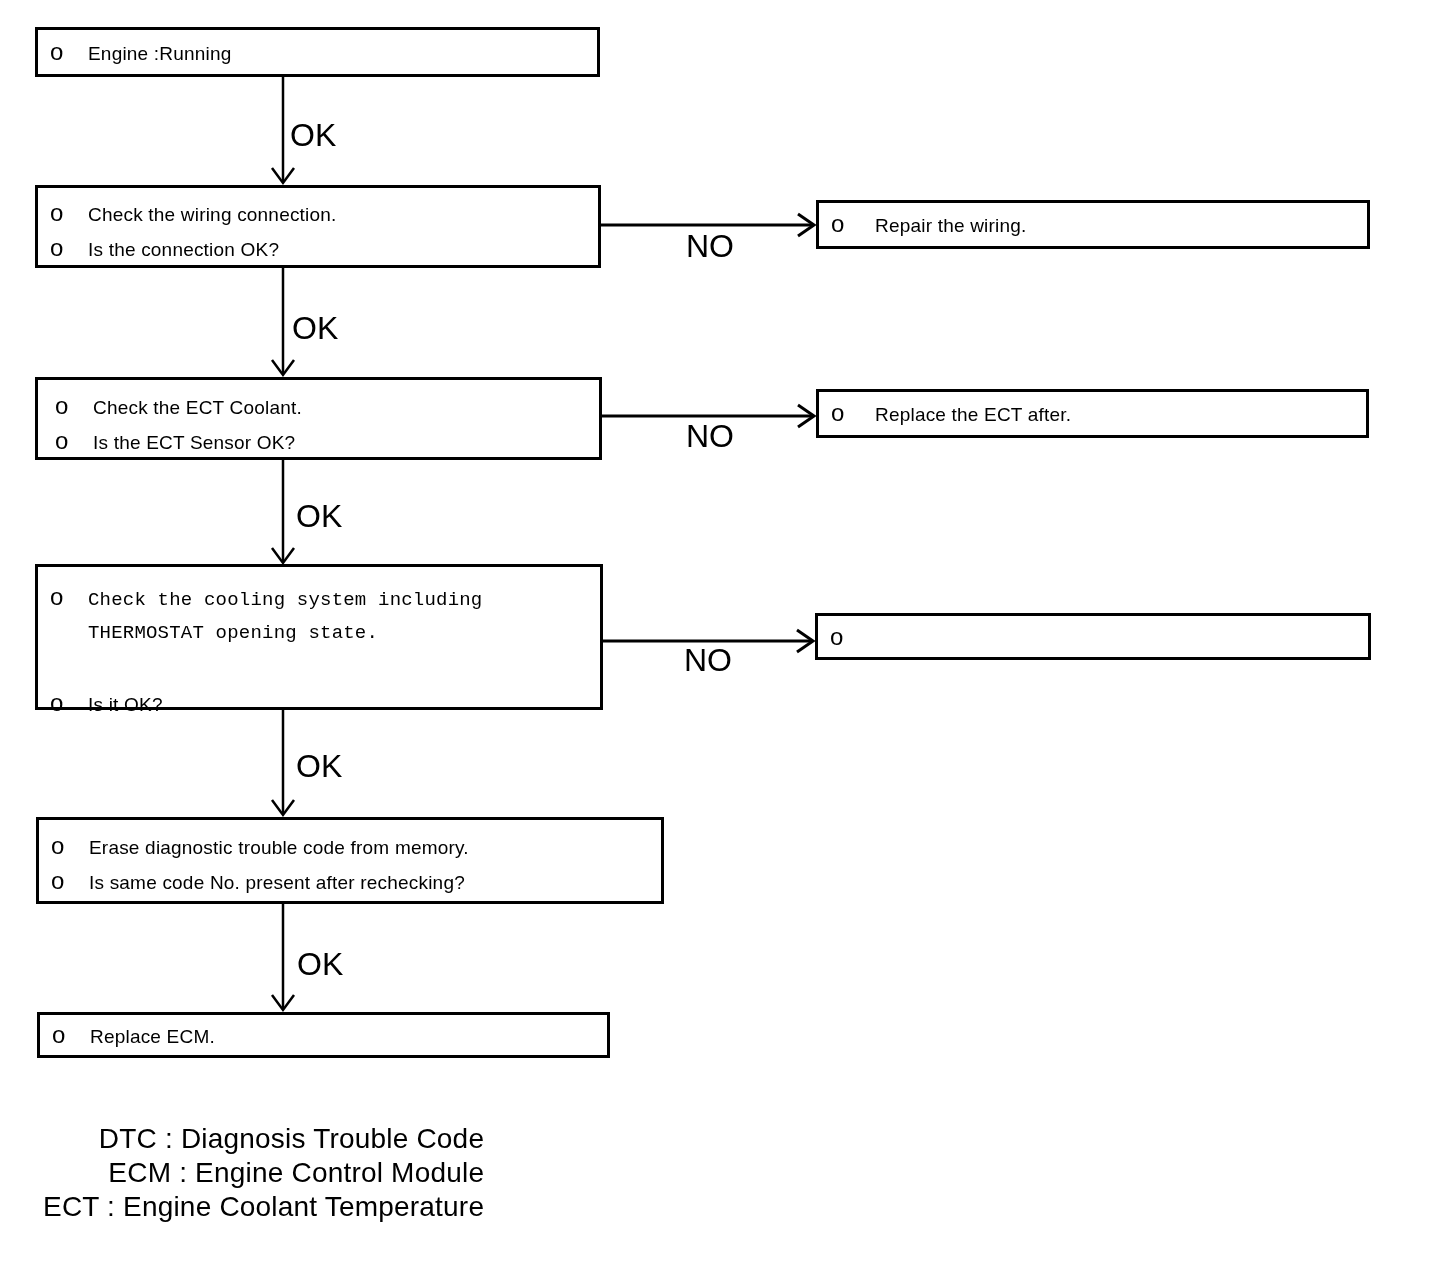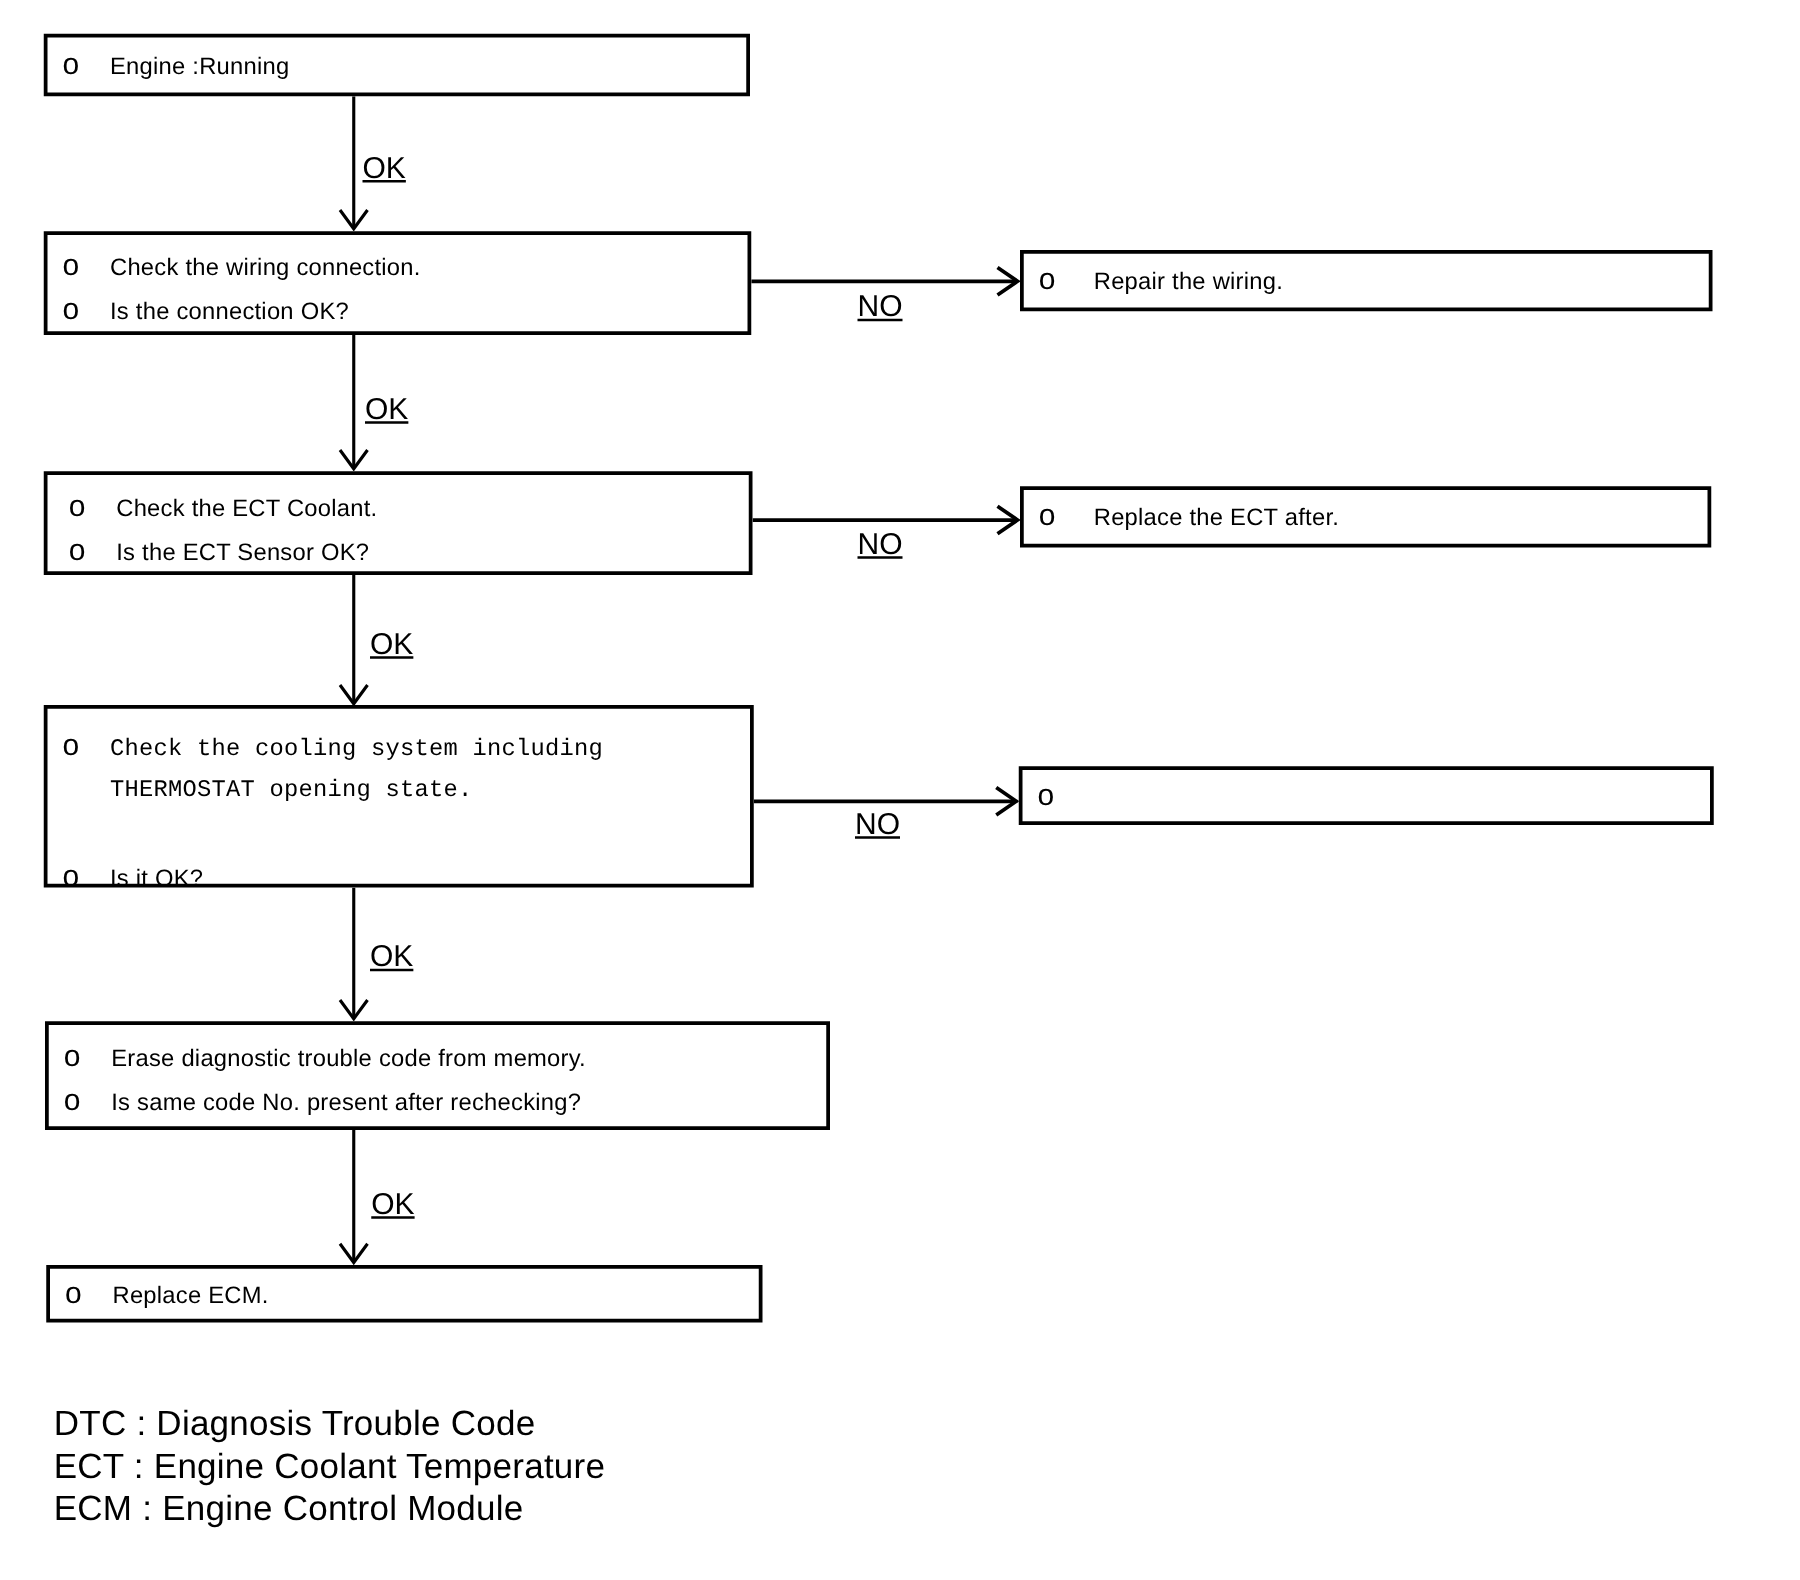--- a/index.html
+++ b/index.html
@@ -33,30 +33,29 @@
   #node-ect         { left:35px;  top:377px; width:567px; height:83px; padding-top:9px; padding-left:17px; }
   #node-cooling     { left:35px;  top:564px; width:568px; height:146px; padding-top:13px; }
   #node-erase       { left:36px;  top:817px; width:628px; height:87px; padding-top:9px; }
   #node-ecm         { left:37px;  top:1012px; width:573px; height:46px; }
   #node-repair      { left:816px; top:200px; width:554px; height:49px; }
   #node-replace-ect { left:816px; top:389px; width:553px; height:49px; }
   #node-thermostat  { left:815px; top:613px; width:556px; height:47px; }
 
   .edge-label {
     position:absolute;
-    font-size:24px;
+    font-size:32px;
     line-height:30px;
     white-space:nowrap;
-    text-decoration:underline;
   }
   .legend {
     position:absolute;
     left:43px; top:1122px;
   }
-  .legend-line { font-size:28px; line-height:34px; letter-spacing:0.2px; }
+  .legend-line { font-size:28px; line-height:34px; letter-spacing:0.2px;text-align:right; }
 </style>
 </head>
 <body>
 
 <div class="canvas">
 
   <svg class="connectors" width="1440" height="1264" viewBox="0 0 1440 1264">
     <g stroke="#000000" stroke-width="2.5" fill="none">
       <line x1="283" y1="77" x2="283" y2="181"></line>
       <polyline points="272,168 283,183 294,168"></polyline>
@@ -162,17 +161,17 @@
   <div class="edge-label" style="left:296px; top:501px;">OK</div>
   <div class="edge-label" style="left:296px; top:751px;">OK</div>
   <div class="edge-label" style="left:297px; top:949px;">OK</div>
 
   <div class="edge-label" style="left:686px; top:231px;">NO</div>
   <div class="edge-label" style="left:686px; top:421px;">NO</div>
   <div class="edge-label" style="left:684px; top:645px;">NO</div>
 
   <div class="legend">
     <div class="legend-line">DTC : Diagnosis Trouble Code</div>
+    <div class="legend-line">ECM : Engine Control Module</div>
     <div class="legend-line">ECT : Engine Coolant Temperature</div>
-    <div class="legend-line">ECM : Engine Control Module</div>
   </div>
 
 </div>
 
 </body></html>

